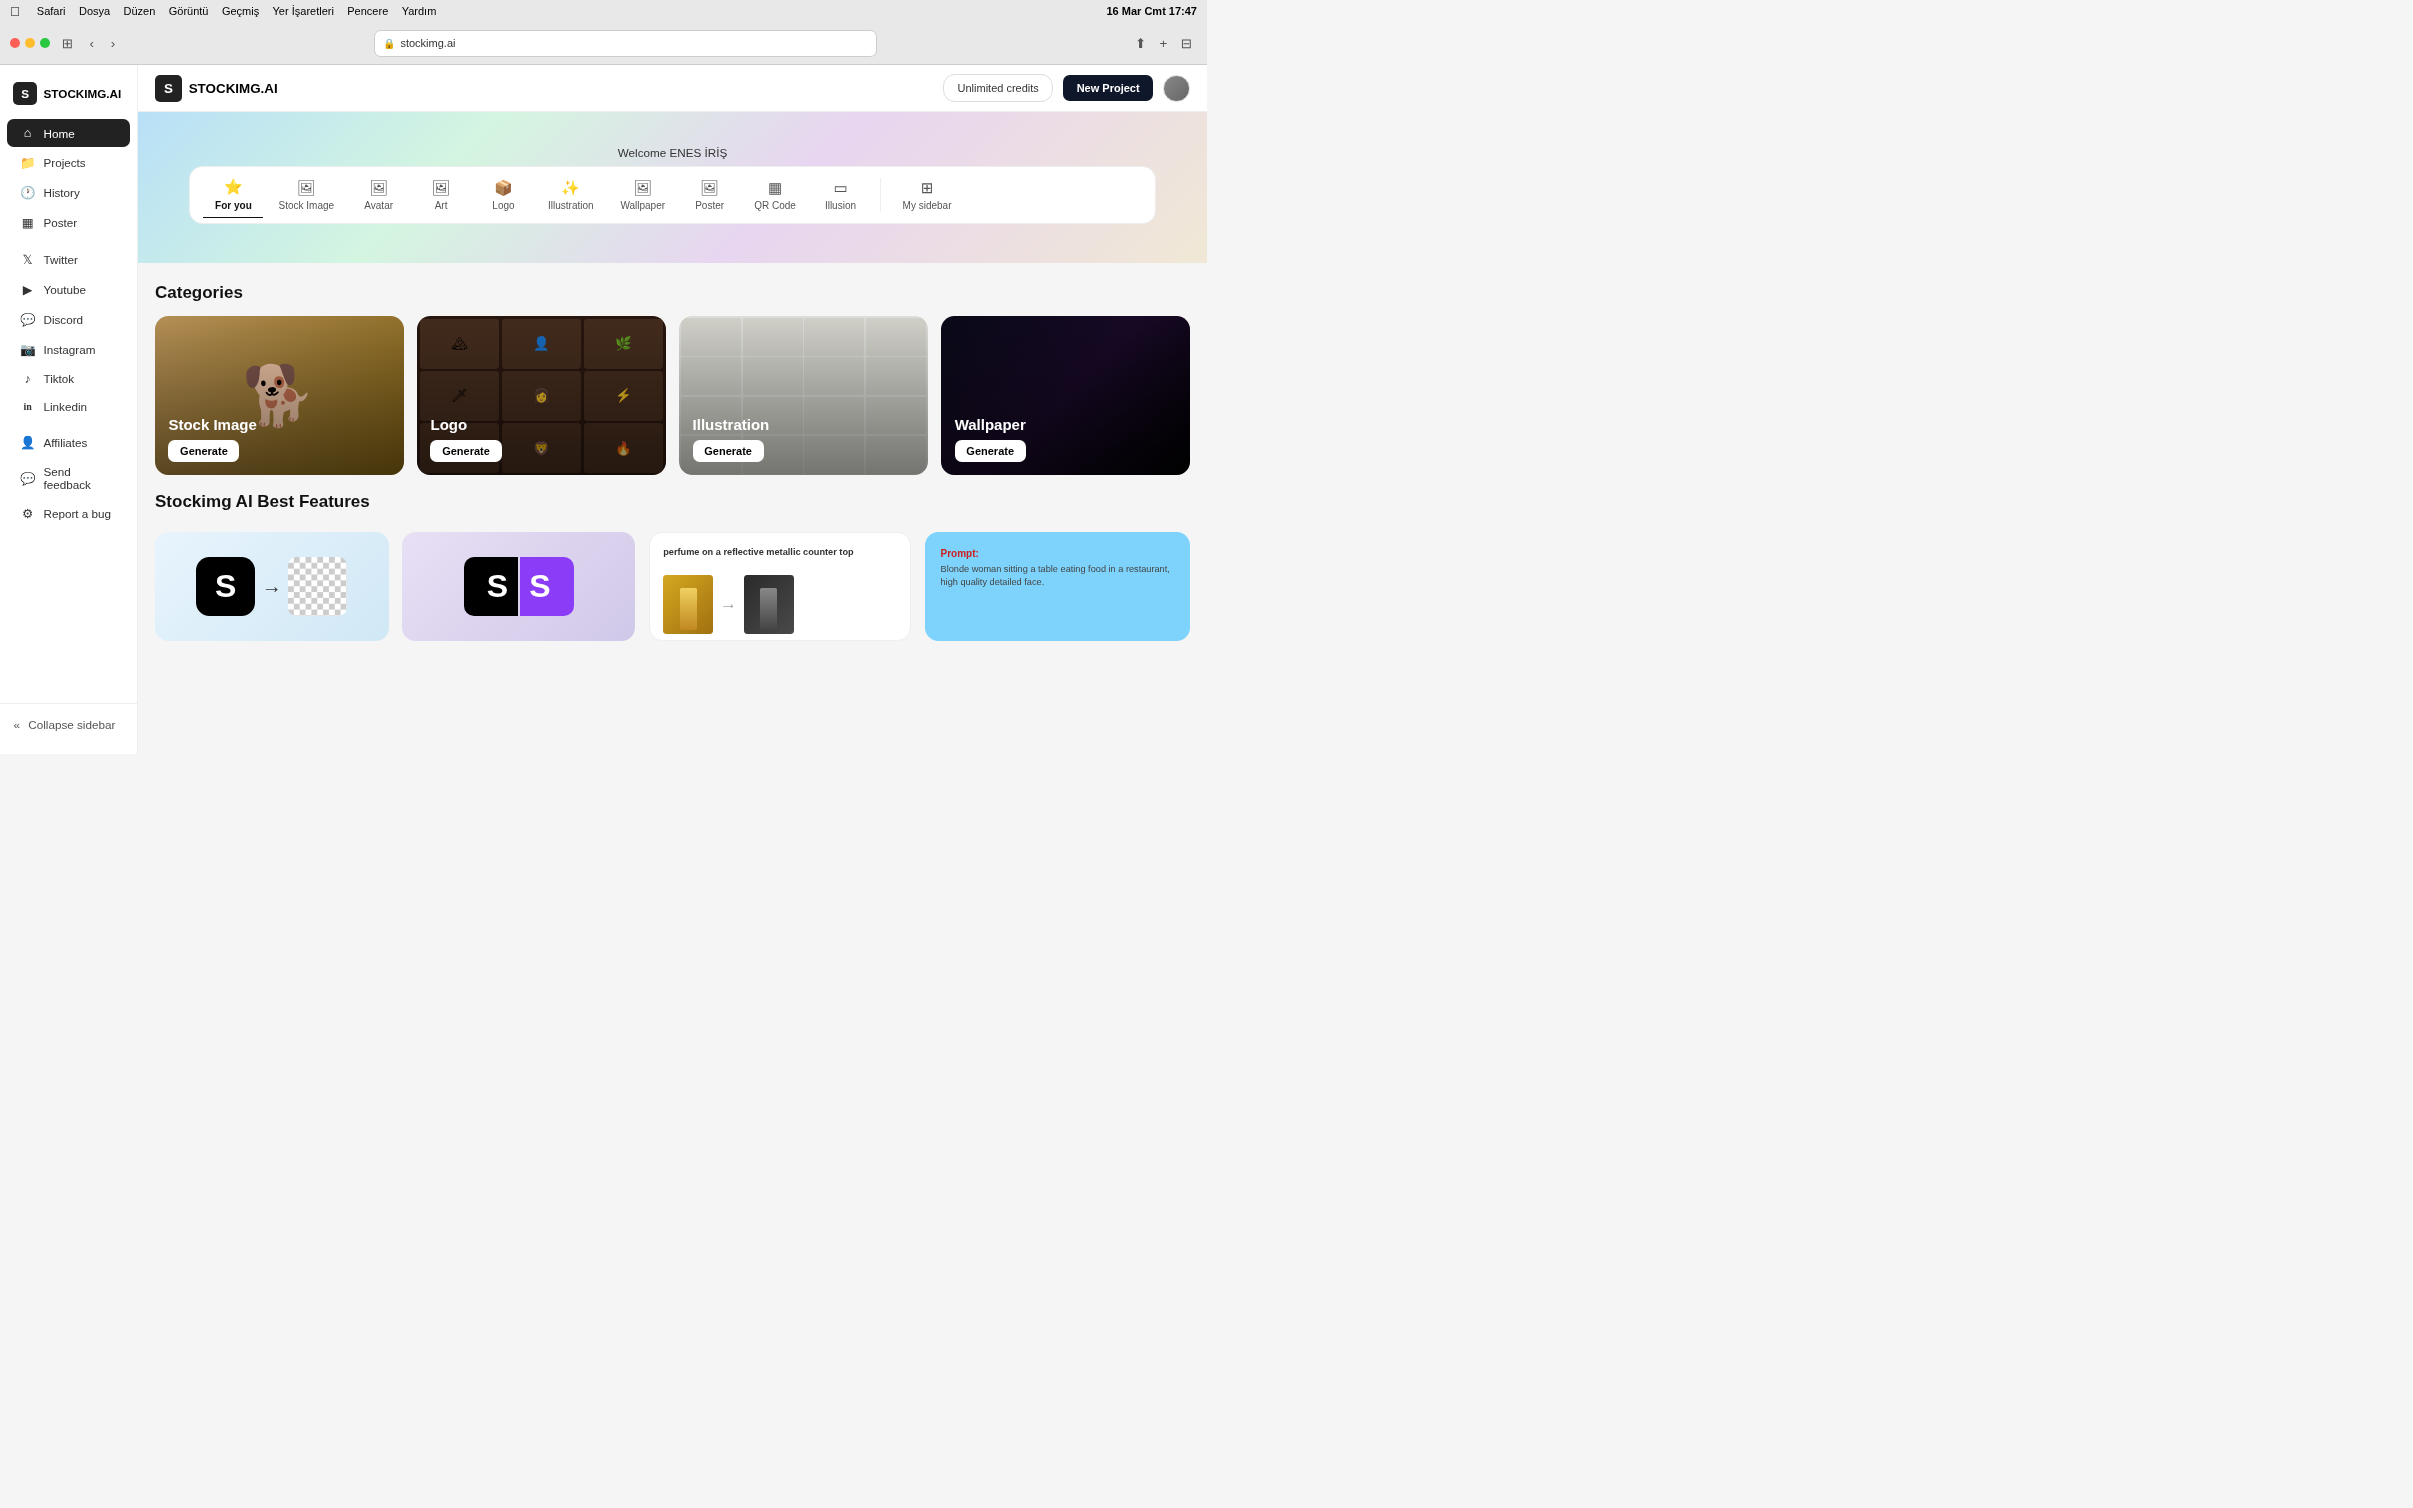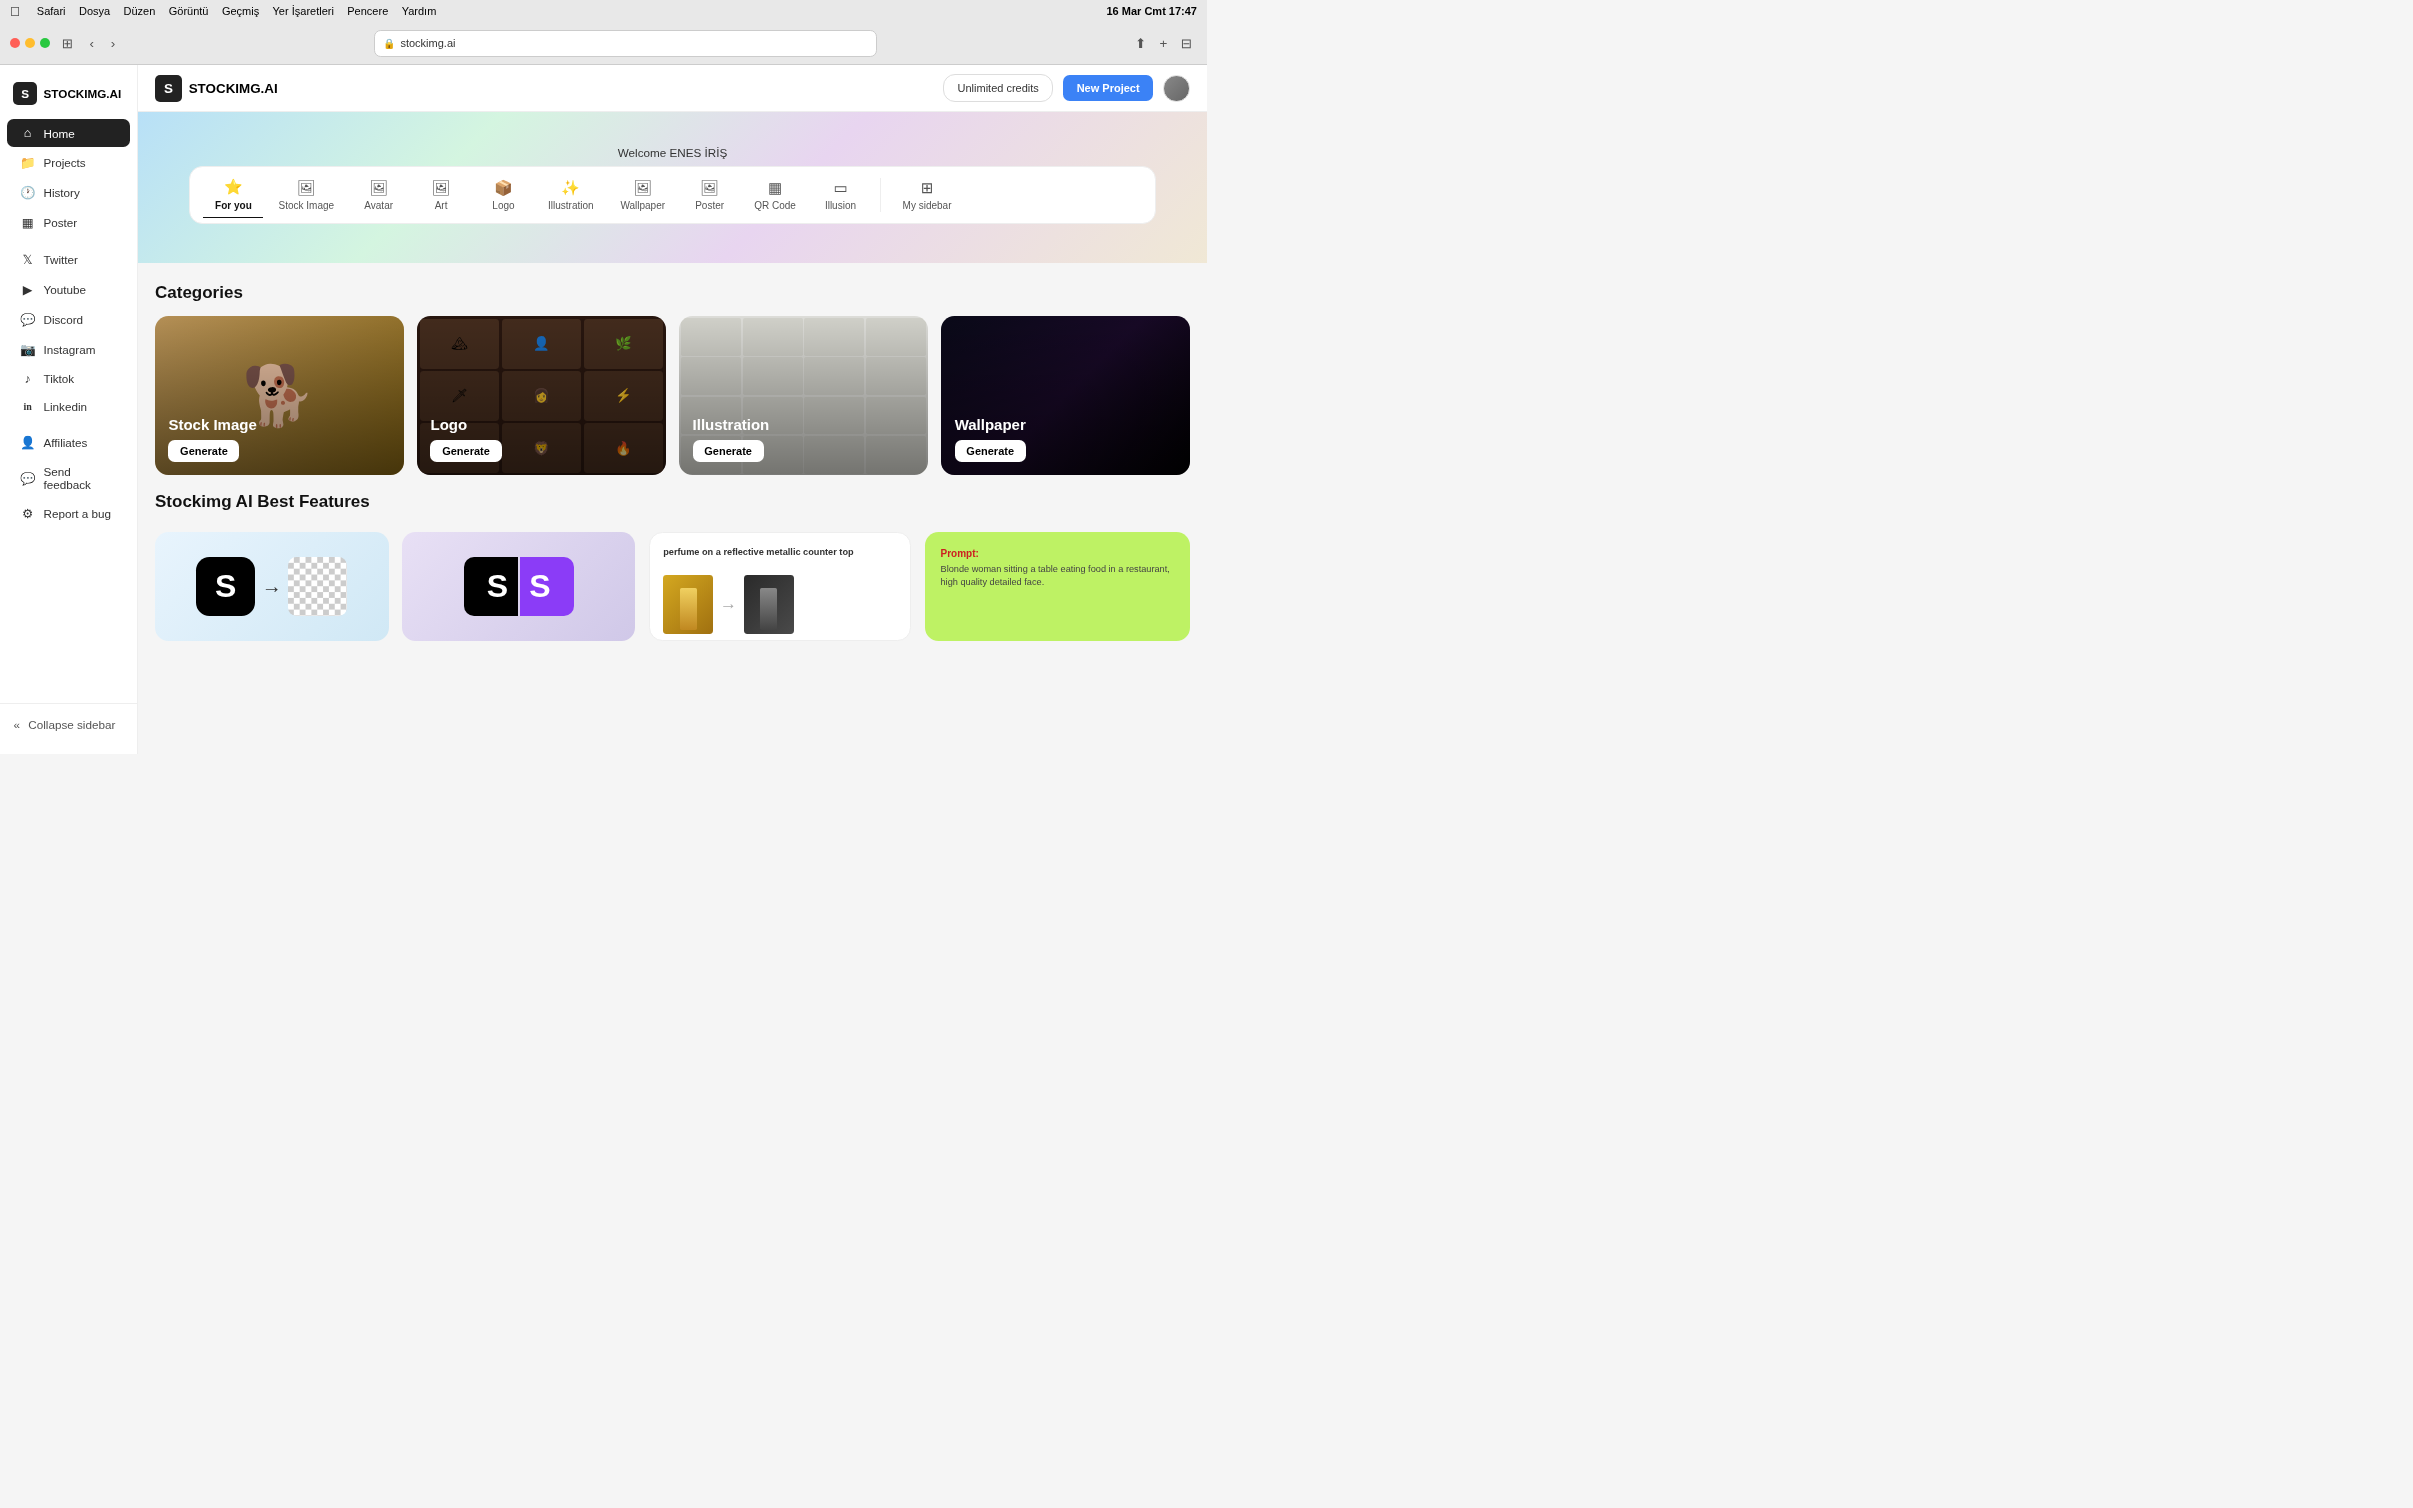--- a/index.html
+++ b/index.html
@@ -118,21 +118,21 @@
     .unlimited-btn {
       background: white;
       border: 0.8px solid #ddd;
       border-radius: 12px;
       padding: 6.7px 13.4px;
       font-size: 11px;
       cursor: pointer;
       color: #333;
     }
     .new-project-btn {
-      background: #3b82f6;
+      background: #0f172a;
       color: white;
       border: none;
       border-radius: 6.7px;
       padding: 6.7px 13.4px;
       font-size: 11px;
       cursor: pointer;
       font-weight: 600;
     }
     .avatar { width: 27px; height: 27px; border-radius: 50%; background: #888; border: 1.7px solid #ddd; }
 
@@ -290,21 +290,21 @@
       flex: 1;
       min-width: 0;
       border-radius: 13.4px;
       overflow: hidden;
       height: 109px;
       cursor: pointer;
     }
     .feature-card-1 { background: linear-gradient(135deg, #e8f4fd, #d0e8f5); display: flex; align-items: center; justify-content: center; }
     .feature-card-2 { background: linear-gradient(135deg, #e8e0f5, #d0c8e8); display: flex; align-items: center; justify-content: center; }
     .feature-card-3 { background: #fff; border: 0.8px solid #eee; padding: 13.4px; }
-    .feature-card-4 { background: #bef264; padding: 16px; }
+    .feature-card-4 { background: #7dd3fc; padding: 16px; }
 
     
     .menu-right { margin-left: auto; display: flex; align-items: center; gap: 10px; font-size: 11px; }
   </style>
 </head>
 <body>
 
 <div class="browser-chrome">
   <div class="menu-bar">
     <span class="apple-logo"></span>

